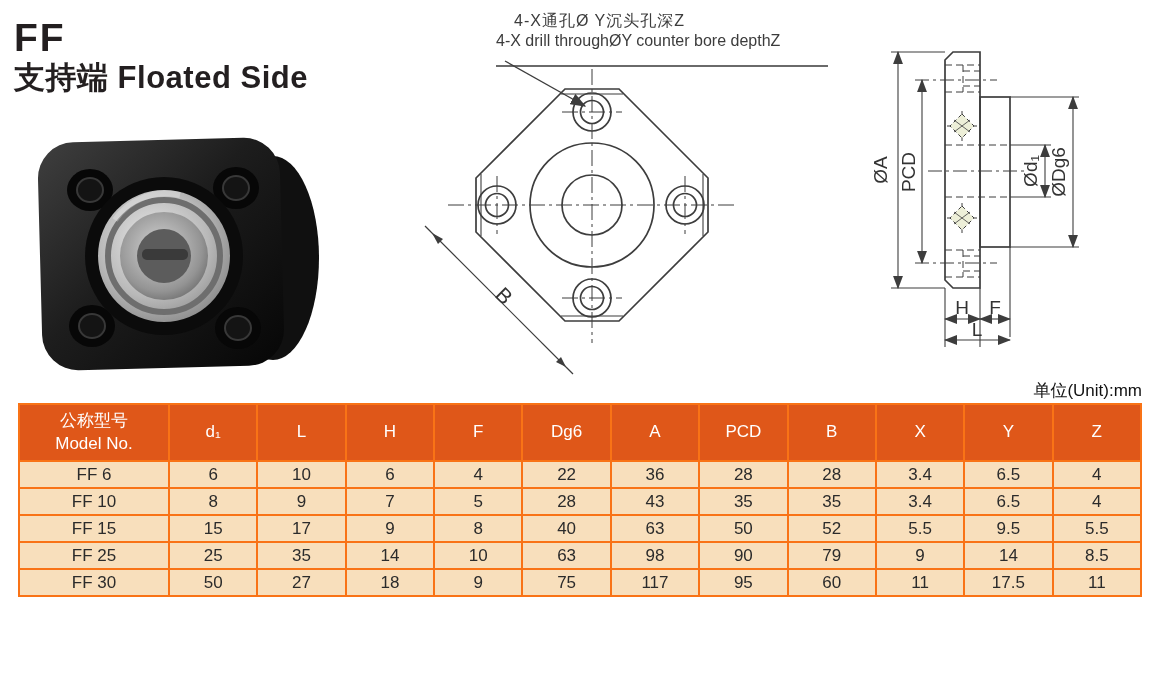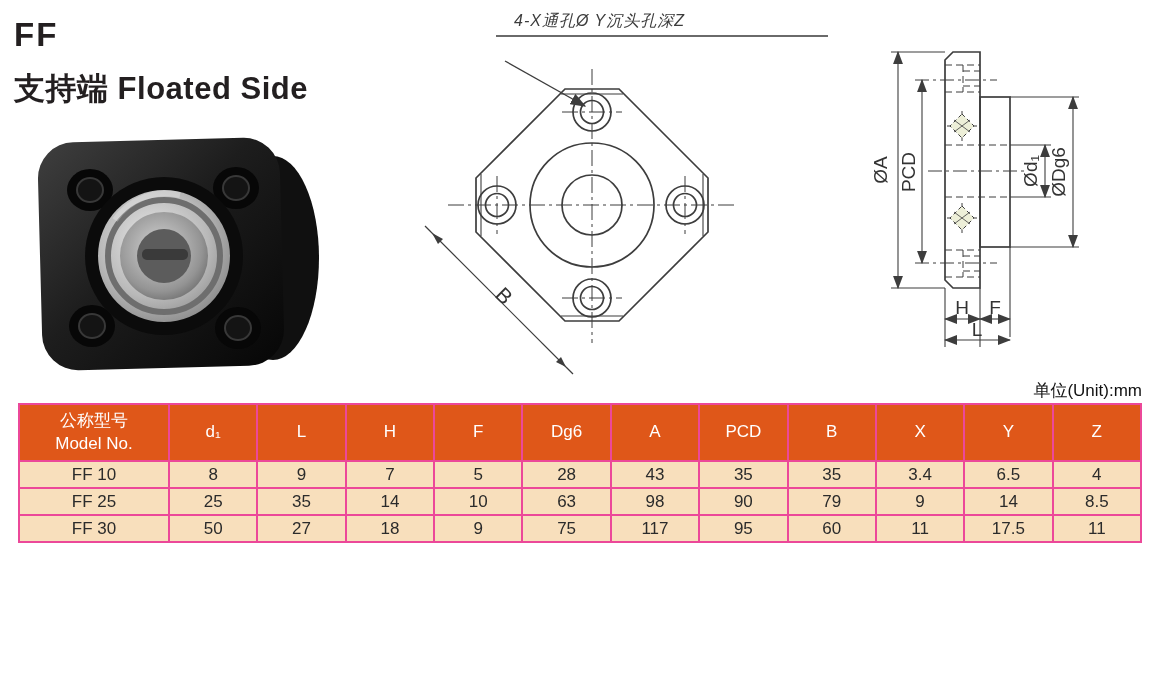--- a/index.html
+++ b/index.html
@@ -2,31 +2,31 @@
 <html><head>
 <meta charset="utf-8">
 <style>
   html,body{margin:0;padding:0;}
   body{
     width:1160px;height:676px;background:#ffffff;position:relative;overflow:hidden;
     font-family:"Liberation Sans",sans-serif;color:#231f20;
   }
   .page{position:absolute;inset:0;}
   .title-block{position:absolute;left:14px;top:18px;font-weight:bold;line-height:1.05;}
-  .title-code{font-size:33px;letter-spacing:2px;}
-  .title-main{font-size:31px;margin-top:20px;letter-spacing:0.5px;}
+  .title-code{font-size:39px;letter-spacing:2px;}
+  .title-main{font-size:31px;margin-top:3px;letter-spacing:0.5px;}
   .annotation{
     position:absolute;left:496px;top:11px;font-size:16px;color:#3c3c3c;
-    width:332px;border-bottom:2px solid #6a6a6a;padding-bottom:4px;line-height:1.25;font-style:italic;
+    width:332px;border-bottom:2px solid #6a6a6a;padding-bottom:14px;line-height:1.25;
   }
   .annotation .zh{padding-left:18px;letter-spacing:1px;}
   .unit-label{position:absolute;right:18px;top:379px;font-size:17px;color:#111;margin-left:40px;}
   table.spec{
     position:absolute;left:18px;top:403px;width:1124px;
-    border-collapse:separate;border-spacing:2px;table-layout:fixed;background:#ec4899;
+    border-collapse:separate;border-spacing:2px;table-layout:fixed;background:#f97316;
   }
   table.spec th{
     background:#df5719;color:#ffffff;font-weight:normal;font-size:17px;
     height:55px;white-space:pre-line;line-height:1.3;padding:0;text-align:center;
   }
   table.spec th:first-child{width:148px;}
   table.spec td{
     background:#f8dfbc;color:#2b2b2b;font-size:17px;text-align:center;
     height:25px;padding:0;
   }
@@ -38,20 +38,21 @@
 
 <div class="page">
 
   <div class="title-block">
     <div class="title-code">FF</div>
     <div class="title-main">支持端 Floated Side</div>
   </div>
 
   <div class="annotation">
     <div class="zh">4-X通孔Ø Y沉头孔深Z</div>
+    <div class="en">4-X drill throughØY counter bore depthZ</div>
   </div>
 
   <svg width="292" height="252" viewBox="0 0 292 252" style="left:30px;top:128px;">
     <defs>
       <linearGradient id="gBody" x1="0" y1="0" x2="1" y2="1">
         <stop offset="0" stop-color="#3f3f3f"></stop>
           <stop offset="0.45" stop-color="#1d1d1d"></stop>
           <stop offset="1" stop-color="#060606"></stop>
       </linearGradient>
       <radialGradient id="gBear" cx="0.42" cy="0.4" r="0.75">
@@ -213,34 +214,62 @@
           <th>A</th>
           <th>PCD</th>
           <th>B</th>
           <th>X</th>
           <th>Y</th>
           <th>Z</th>
         </tr>
     </thead>
     <tbody>
         <tr>
+          <td>FF 6</td>
+          <td>6</td>
+          <td>10</td>
+          <td>6</td>
+          <td>4</td>
+          <td>22</td>
+          <td>36</td>
+          <td>28</td>
+          <td>28</td>
+          <td>3.4</td>
+          <td>6.5</td>
+          <td>4</td>
+        </tr>
+        <tr>
           <td>FF 10</td>
           <td>8</td>
           <td>9</td>
           <td>7</td>
           <td>5</td>
           <td>28</td>
           <td>43</td>
           <td>35</td>
           <td>35</td>
           <td>3.4</td>
           <td>6.5</td>
           <td>4</td>
         </tr>
         <tr>
+          <td>FF 15</td>
+          <td>15</td>
+          <td>17</td>
+          <td>9</td>
+          <td>8</td>
+          <td>40</td>
+          <td>63</td>
+          <td>50</td>
+          <td>52</td>
+          <td>5.5</td>
+          <td>9.5</td>
+          <td>5.5</td>
+        </tr>
+        <tr>
           <td>FF 25</td>
           <td>25</td>
           <td>35</td>
           <td>14</td>
           <td>10</td>
           <td>63</td>
           <td>98</td>
           <td>90</td>
           <td>79</td>
           <td>9</td>

